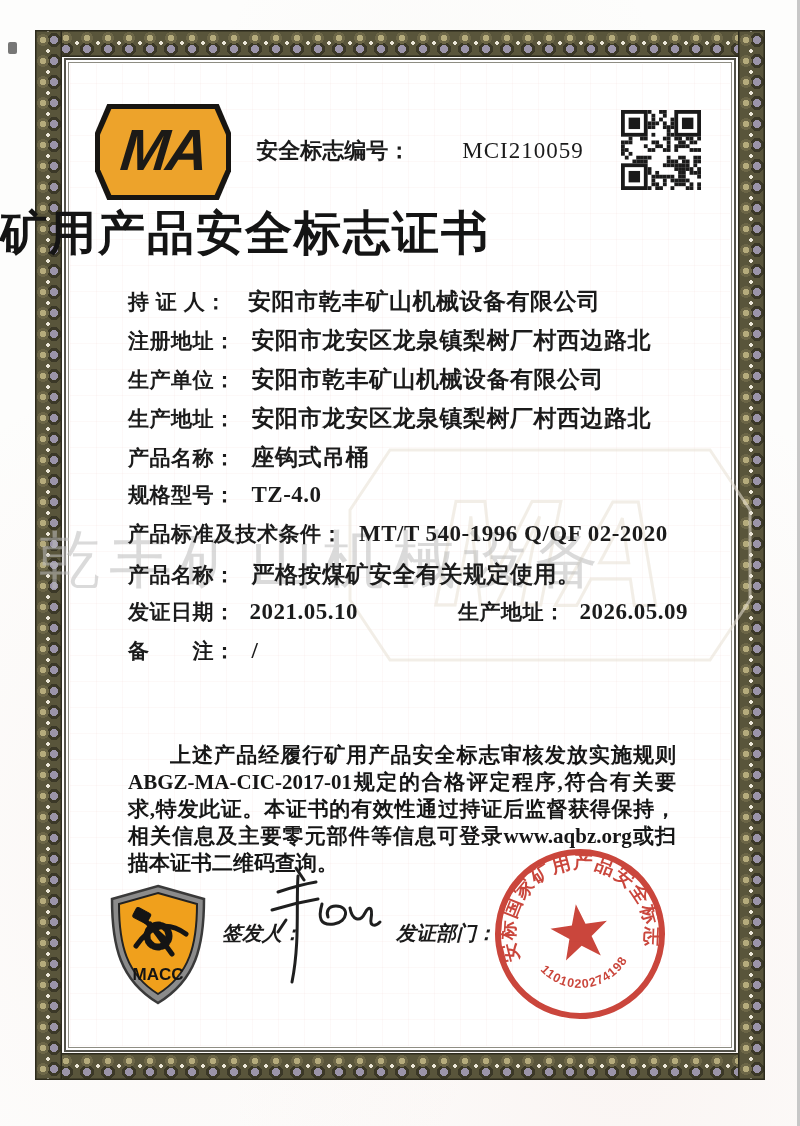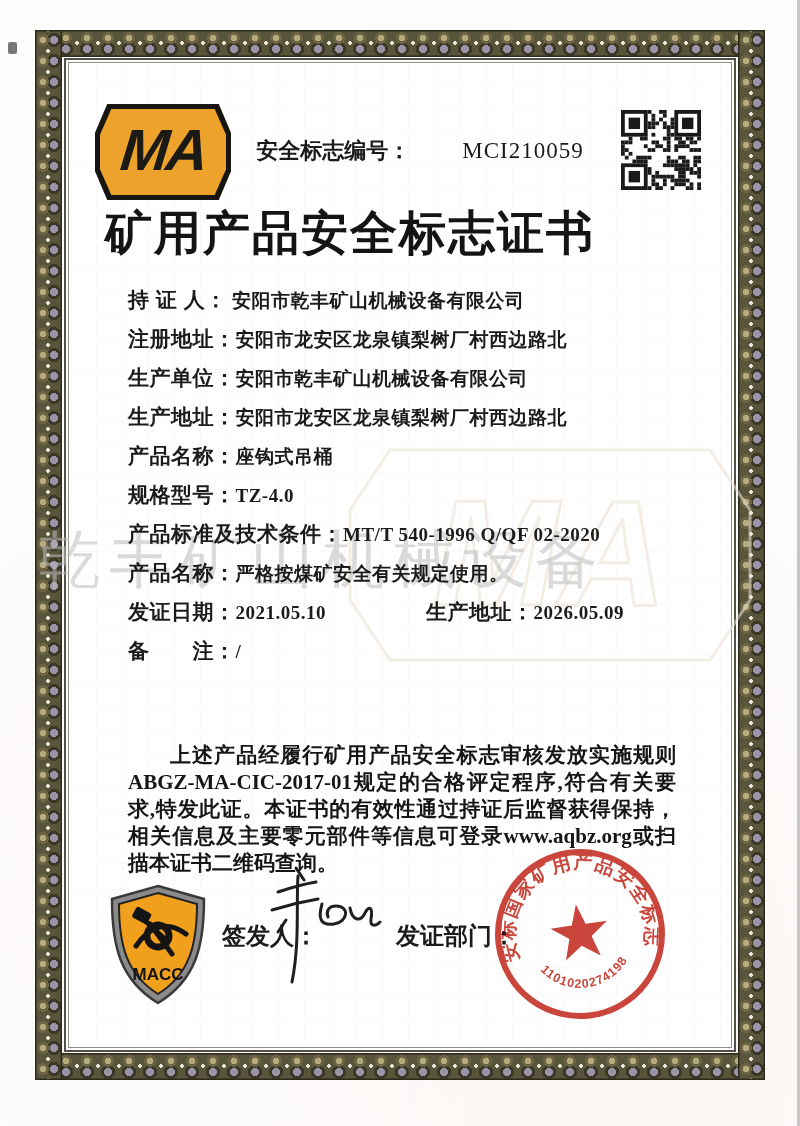--- a/index.html
+++ b/index.html
@@ -59,47 +59,47 @@
 
   
   .cert-no{position:absolute;left:250px;top:136px;width:340px;display:flex;justify-content:center;align-items:baseline;gap:10px;white-space:nowrap;}
   .cert-no-label{font-weight:bold;font-size:22px;}
   .cert-no-value{font-family:"Liberation Serif","DejaVu Serif",serif;font-size:23px;letter-spacing:1px;margin-left:42px;}
 
   
   .qr{position:absolute;left:621px;top:110px;width:80px;height:80px;}
 
   
-  .title{position:absolute;left:0;top:202px;width:700px;text-align:center;
+  .title{position:absolute;left:0;top:202px;width:700px;text-align:left;
     font-family:"Liberation Serif","DejaVu Serif",serif;font-weight:900;
     font-size:47px;letter-spacing:2px;color:#141414;}
 
   
   .ma-watermark{position:absolute;left:330px;top:440px;opacity:.55;}
 
   
   .watermark{position:absolute;left:38px;top:517px;width:760px;white-space:nowrap;
     font-weight:400;font-size:63px;letter-spacing:8px;color:#bdbdbd;opacity:.55;z-index:1;}
 
   
   .fields{position:absolute;left:128px;top:286px;width:560px;z-index:2;}
   .row{display:flex;align-items:baseline;height:39px;white-space:nowrap;}
   .flabel{font-weight:bold;font-size:21px;min-width:104px;letter-spacing:.5px;}
   .row.long .flabel{min-width:0;}
-  .fvalue{font-family:"Liberation Serif","DejaVu Serif",serif;font-weight:bold;font-size:19px;letter-spacing:.5px;}
+  .fvalue{font-family:"Liberation Serif","DejaVu Serif",serif;font-weight:bold;font-size:23px;margin-left:16px;letter-spacing:.5px;}
   .flabel2{margin-left:100px;min-width:0;}
 
   
   .paragraph{position:absolute;left:128px;top:742px;width:548px;z-index:2;
     font-family:"Liberation Serif","DejaVu Serif",serif;font-weight:bold;
     font-size:21px;line-height:27px;text-align:justify;text-indent:2em;color:#161616;}
 
   
   .macc{position:absolute;left:106px;top:884px;width:104px;height:122px;}
-  .signer-label,.dept-label{position:absolute;font-weight:bold;font-size:24px;z-index:2;}
+  .signer-label,.dept-label{position:absolute;font-weight:bold;font-size:20px;z-index:2;font-style:italic;}
   .signer-label{left:222px;top:920px;}
   .dept-label{left:396px;top:920px;text-align:right;}
   .signature{position:absolute;left:258px;top:862px;z-index:3;}
   .seal{position:absolute;left:492px;top:846px;z-index:4;transform:rotate(-8deg);opacity:.92;mix-blend-mode:multiply;}
 </style>
 </head>
 <body>
 
 <div class="scan-blush"></div>
 <div class="scan-edge"></div>

